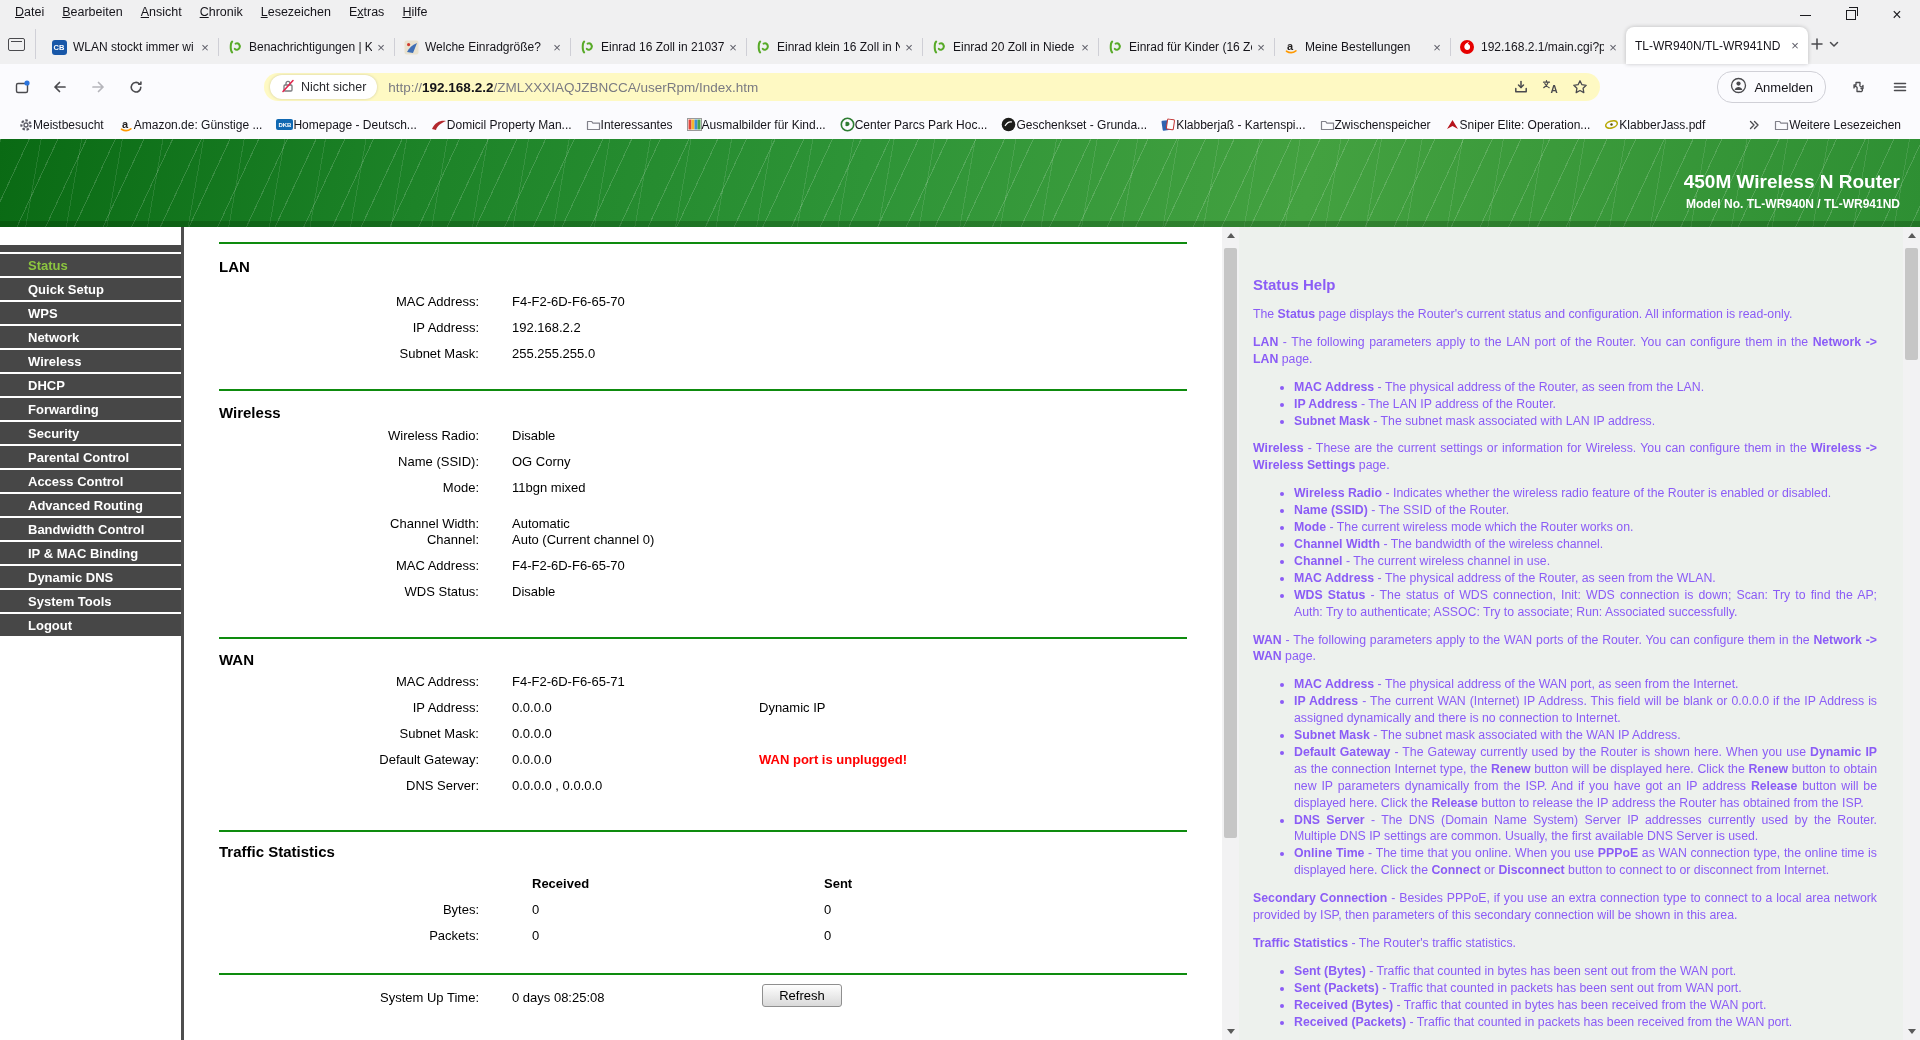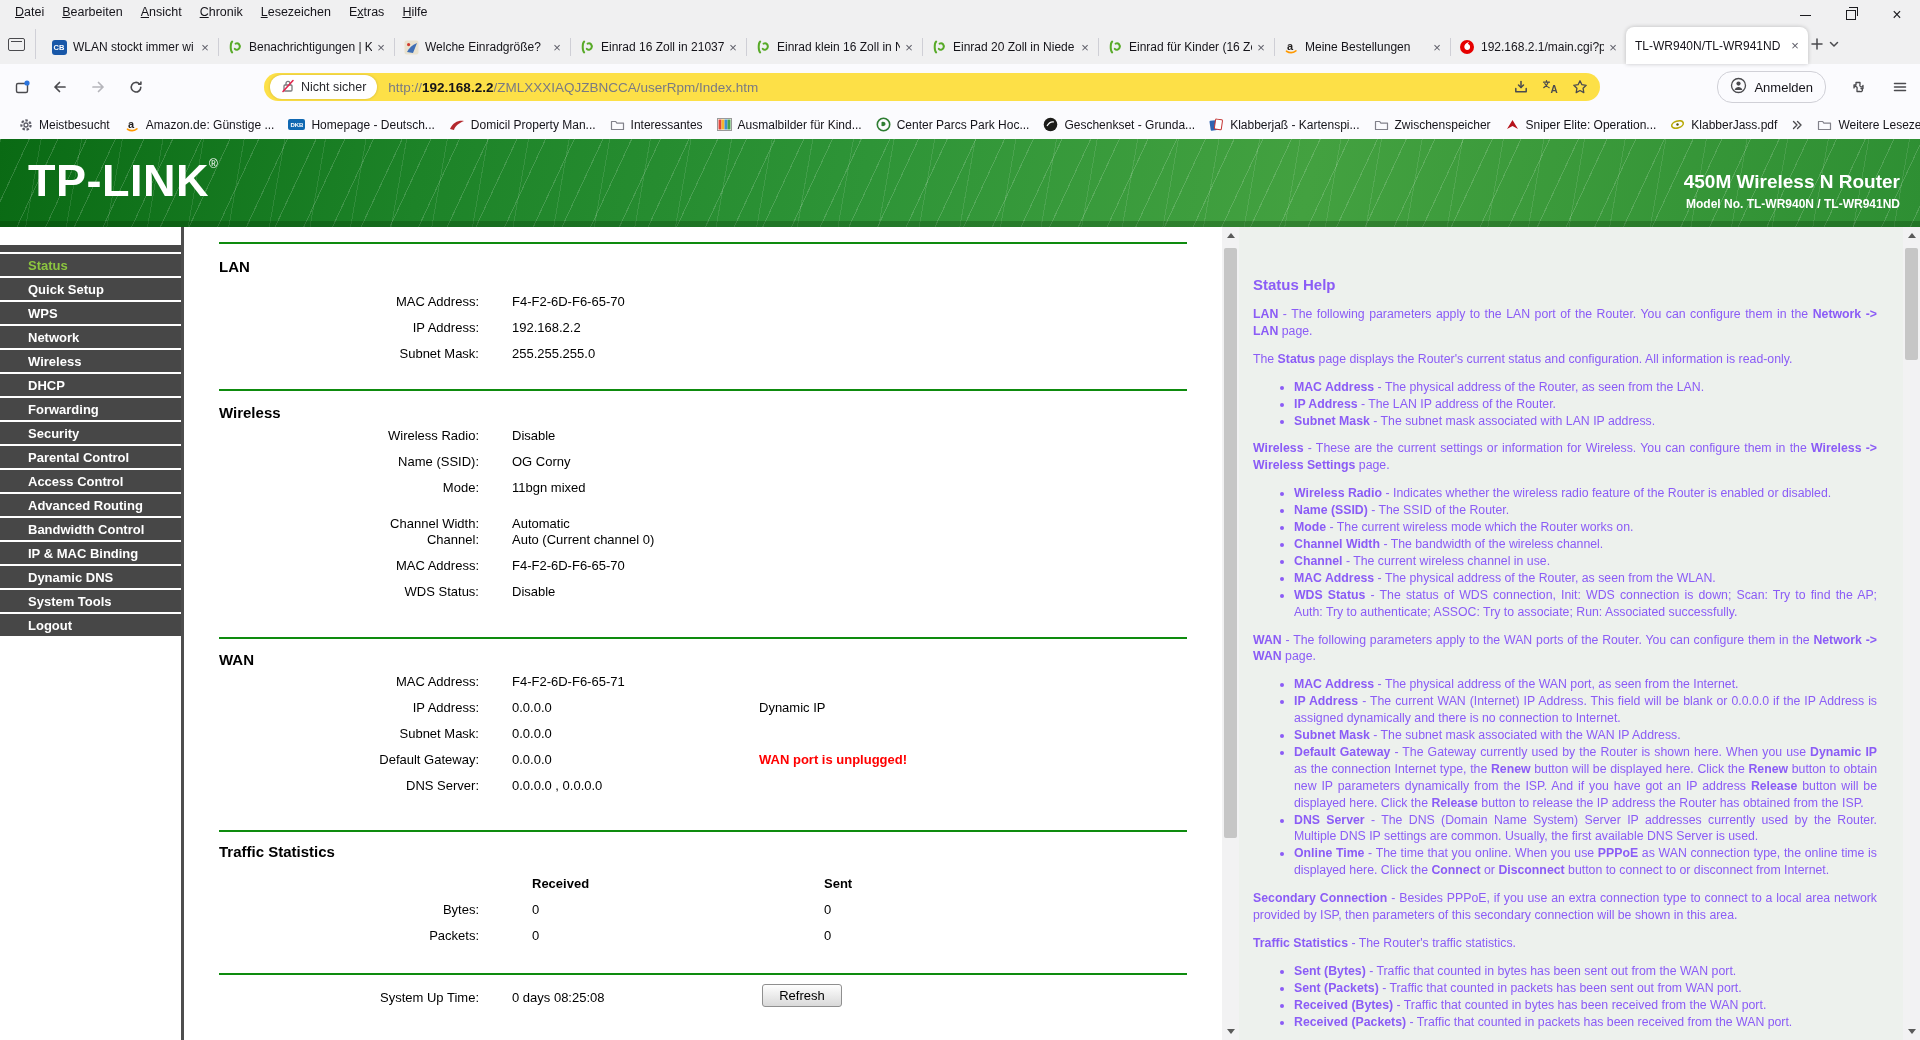--- a/index.html
+++ b/index.html
@@ -28,29 +28,29 @@
   .tab .fav{width:16px;height:16px;margin-right:6px;flex:none;display:flex;align-items:center;justify-content:center;}
   .tab .tlabel{flex:1;overflow:hidden;white-space:nowrap;}
   .tab .tclose{width:18px;height:18px;flex:none;display:flex;align-items:center;justify-content:center;color:#5b5b66;font-size:13px;border-radius:4px;}
   .bar-btn{width:28px;height:28px;margin:0 2px 6px;display:flex;align-items:center;justify-content:center;border-radius:4px;}
   .fv{display:inline-flex;align-items:center;justify-content:center;}
   .fv-cb{width:15px;height:15px;background:#1857a8;color:#fff;font-size:7.5px;font-weight:bold;border-radius:3px;}
   .fv-dkb{min-width:15px;height:11px;background:#1068b2;color:#fff;font-size:6px;font-weight:bold;border-radius:2px;padding:0 1px;}
   
   #nav-bar{position:absolute;top:64px;left:0;width:1920px;height:46px;background:#fbfbfe;display:flex;align-items:center;padding:0;box-sizing:border-box;}
   .nav-btn{width:32px;height:32px;margin-left:6px;display:flex;align-items:center;justify-content:center;border-radius:4px;flex:none;}
-  #url-bar{flex:1;height:28px;background:#fde047;border-radius:14px;display:flex;align-items:center;padding:0 6px;margin:0 117px 0 112px;min-width:0;}
+  #url-bar{flex:1;height:28px;background:#fef9c3;border-radius:14px;display:flex;align-items:center;padding:0 6px;margin:0 117px 0 112px;min-width:0;}
   #security-chip{background:#fff;border-radius:12px;height:24px;display:flex;align-items:center;gap:6px;padding:0 11px;font-size:12.5px;color:#2a2a2e;box-shadow:0 0 3px rgba(0,0,0,.18);flex:none;}
   #url-text{margin-left:11px;font-size:13.5px;color:#7a7a82;white-space:nowrap;overflow:hidden;flex:1;}
   #url-text .domain{color:#15141a;font-weight:600;}
   #url-icons{display:flex;gap:13px;margin:0 6px 0 8px;flex:none;}
   #signin-btn{height:30px;border-radius:15px;border:1px solid #d0d0d7;display:flex;align-items:center;gap:7px;padding:0 12px;font-size:13px;color:#15141a;background:#fbfbfe;margin-right:10px;flex:none;}
   
   #bookmarks-bar{position:absolute;top:110px;left:0;width:1920px;height:29px;background:#fbfbfe;display:flex;align-items:center;padding:0 12px;box-sizing:border-box;font-size:12px;color:#15141a;}
-  .bm{display:flex;align-items:center;gap:6px;padding:3px 7px;white-space:nowrap;flex:none;}
+  .bm{display:flex;align-items:center;padding:3px 7px;white-space:nowrap;flex:none;}
   .bm-spacer{flex:1;}
   
   #router-header{position:absolute;top:139px;left:0;width:1920px;height:88px;
      background:linear-gradient(100deg,#0a6a14 0%,#1d8328 22%,#2e9437 45%,#43a140 68%,#2e8f33 100%);overflow:hidden;}
   #router-header::before{content:"";position:absolute;inset:0;
      background:repeating-linear-gradient(115deg,rgba(255,255,255,.16) 0 1px,transparent 1px 26px),
                 repeating-linear-gradient(100deg,rgba(255,255,255,.10) 0 1px,transparent 1px 40px);}
   #router-header::after{content:"";position:absolute;left:0;right:0;bottom:0;height:6px;background:rgba(0,40,0,.25);}
   #brand{position:absolute;left:28px;top:16px;color:#fff;font-size:45px;font-weight:bold;letter-spacing:.5px;z-index:2;}
   #brand sup{font-size:12px;font-weight:normal;vertical-align:28px;}
@@ -446,21 +446,20 @@
       <span class="icn" style="display: inline-flex; align-items: center;">
         <svg width="15" height="13">
           <path d="M1.5 3.5h4.2l1.2 1.7h6.6v6.3H1.5z" fill="none" stroke="#81818a" stroke-width="1.2" stroke-linejoin="round"></path>
         </svg>
       </span>
       <span>Weitere Lesezeichen</span>
     </span>
   </div>
 
 <div id="router-header">
-  <div id="brand"><span>TP-LINK</span><sup>®</sup></div>
   <div id="hdr-product">450M Wireless N Router</div>
   <div id="hdr-model">Model No. TL-WR940N / TL-WR941ND</div>
 </div>
 
 <div id="sidebar">
   <div id="side-strip"></div>
   <div id="side-menu">
       <div class="side-item active">Status</div>
       <div class="side-item">Quick Setup</div>
       <div class="side-item">WPS</div>
@@ -581,22 +580,22 @@
     </span>
   <span class="sb-thumb" id="main-thumb"></span>
   <span class="sb-arrow down">
       <span class="tri-down"></span>
     </span>
 </div>
 
 <div id="help-panel">
   <h2 id="help-title">Status Help</h2>
   <div id="help-blocks">
+      <p class="help-p"><span>The </span><b>Status</b><span> page displays the Router's current status and configuration. All information is read-only.</span></p>
       <p class="help-p"><b>LAN</b><span> - The following parameters apply to the LAN port of the Router. You can configure them in the </span><b>Network -&gt; LAN</b><span> page.</span></p>
-      <p class="help-p"><span>The </span><b>Status</b><span> page displays the Router's current status and configuration. All information is read-only.</span></p>
       <ul class="help-ul">
         <li><b>MAC Address</b><span> - The physical address of the Router, as seen from the LAN.</span></li>
         <li><b>IP Address</b><span> - The LAN IP address of the Router.</span></li>
         <li><b>Subnet Mask</b><span> - The subnet mask associated with LAN IP address.</span></li>
       </ul>
       <p class="help-p"><b>Wireless</b><span> - These are the current settings or information for Wireless. You can configure them in the </span><b>Wireless -&gt; Wireless Settings</b><span> page.</span></p>
       <ul class="help-ul">
         <li><b>Wireless Radio</b><span> - Indicates whether the wireless radio feature of the Router is enabled or disabled.</span></li>
         <li><b>Name (SSID)</b><span> - The SSID of the Router.</span></li>
         <li><b>Mode</b><span> - The current wireless mode which the Router works on.</span></li>

